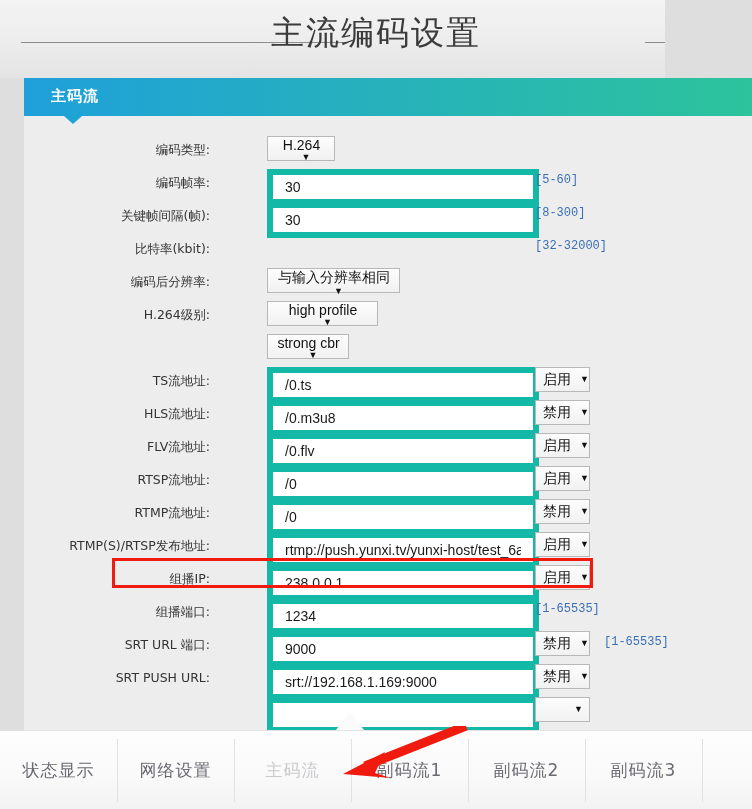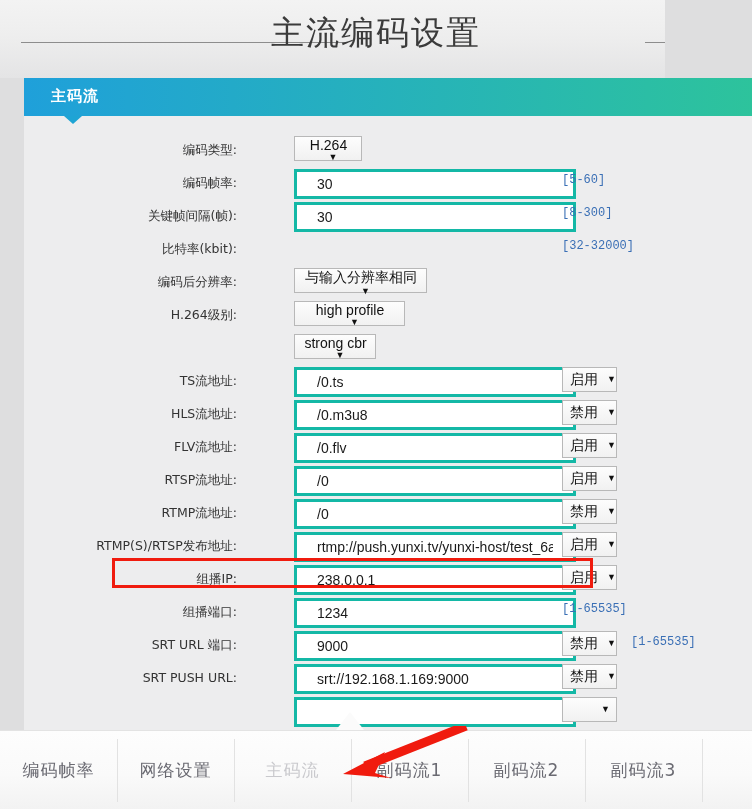--- a/index.html
+++ b/index.html
@@ -61,39 +61,39 @@
     border-left: 9px solid transparent;
     border-right: 9px solid transparent;
     border-top: 8px solid #1ea4d4;
   }
 
   
   #form {
     position: absolute; left: 0; top: 38px; width: 728px;
   }
   .row {
-    position: absolute; left: 0; width: 672px; height: 33px; margin-left: 27px;
+    position: absolute; left: 0; width: 672px; height: 33px;
   }
   .lbl {
     position: absolute; right: 486px; width: 260px;
     top: 6px;
     text-align: right;
     font-size: 12.5px;
     color: #333333;
     font-family: "DejaVu Sans", "Liberation Sans", sans-serif;
     white-space: nowrap;
   }
   .txt {
     position: absolute; left: 243px; top: 0;
     width: 236px; height: 20px;
-    border: 3px solid #14b8a6;
+    border: 6px solid #14b8a6;
     background: #ffffff;
     font-size: 14px;
     color: #1a1a1a;
-    padding: 2px 20px;
+    padding: 2px 12px;
     box-sizing: content-box;
     font-family: "Liberation Sans", sans-serif;
     outline: none;
     border-radius: 0;
   }
   .sel {
     position: absolute; top: 0;
     height: 25px;
     border: 1px solid #b8b8b8;
     background: linear-gradient(180deg,#fdfdfd 0%, #f1f1f1 100%);
@@ -310,21 +310,21 @@
         </div>
       </div>
     </div>
 
   <div id="highlight" style="border-color: rgb(240, 27, 14);"></div>
   <div id="nub"></div>
 </div>
 
 <div id="tabbar">
     <div class="tab">
-      <span>编码帧率</span>
+      <span>状态显示</span>
     </div>
     <div class="tab">
       <span>网络设置</span>
     </div>
     <div class="tab active">
       <span>主码流</span>
     </div>
     <div class="tab">
       <span>副码流1</span>
     </div>

